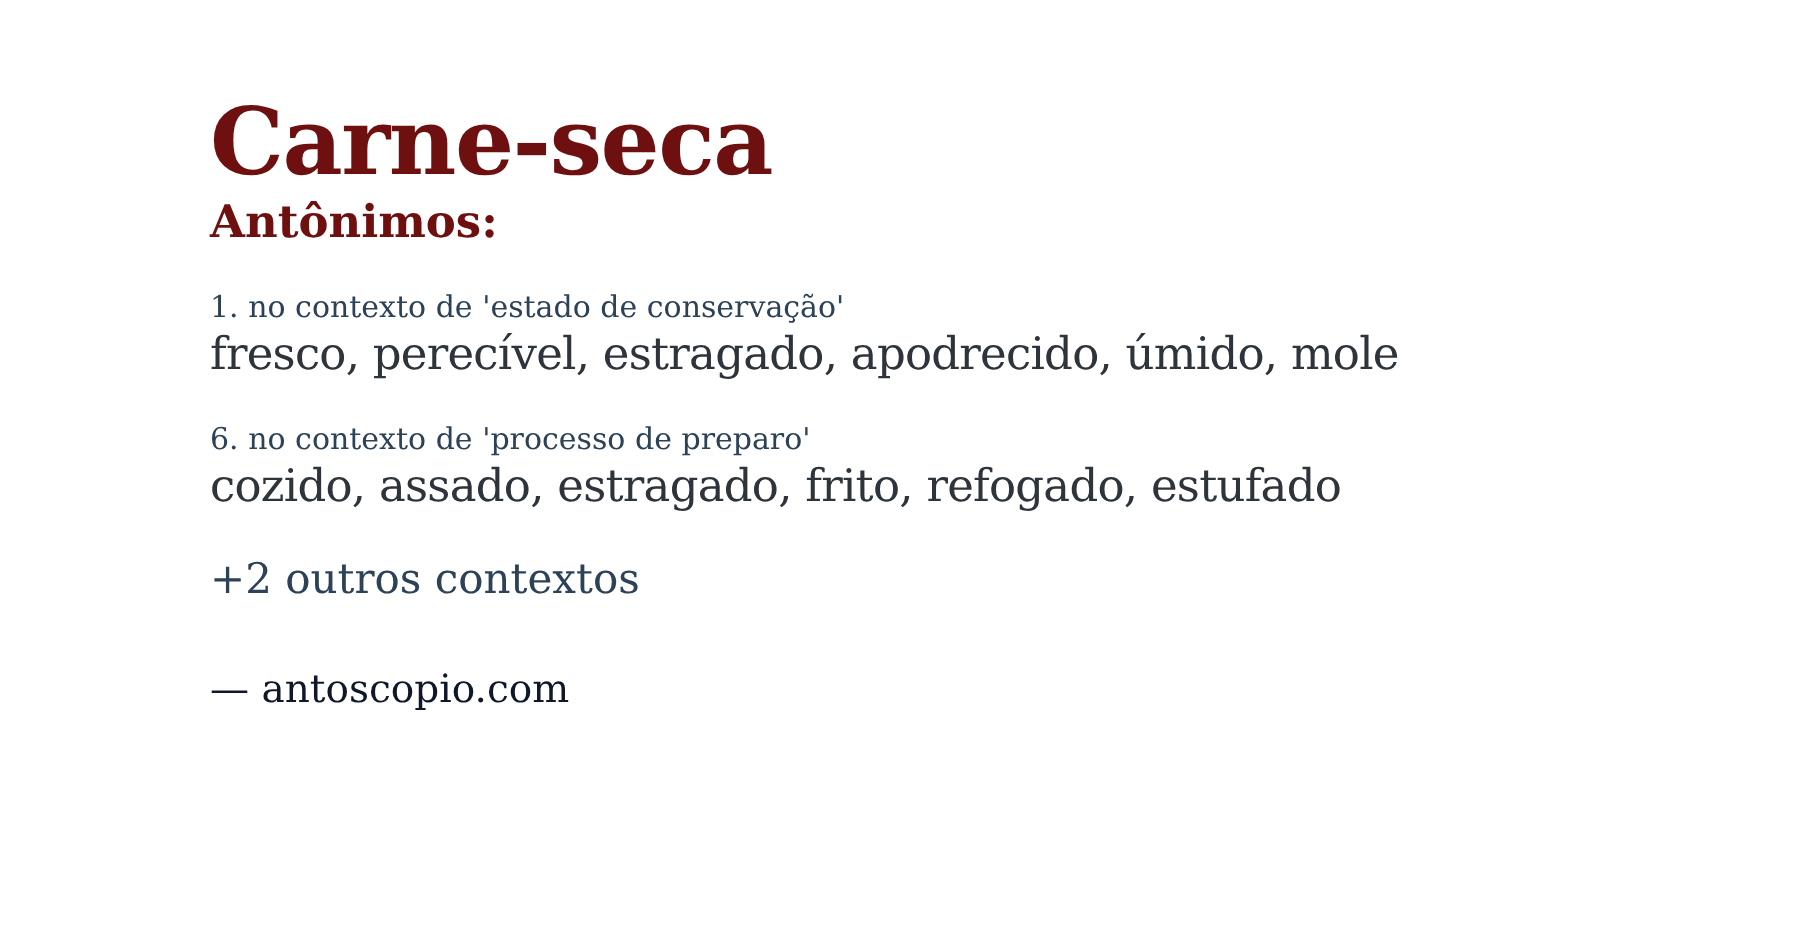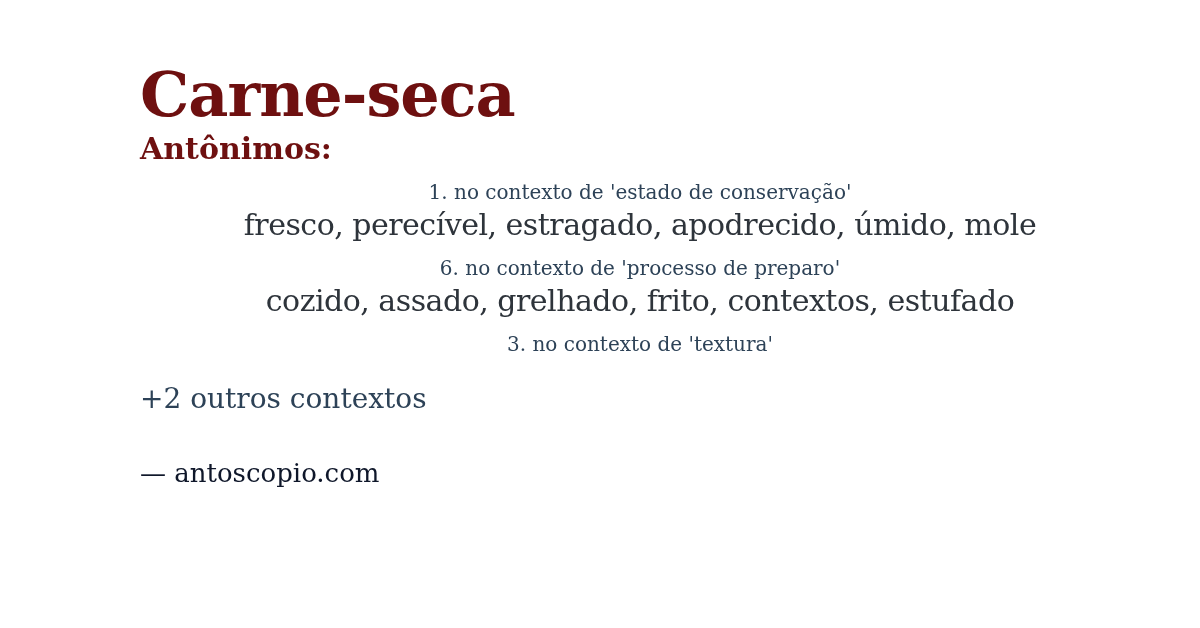--- a/index.html
+++ b/index.html
@@ -20,21 +20,21 @@
     color: #6e1010;
     letter-spacing: -1px;
   }
   .antonyms-heading {
     font-size: 30px;
     line-height: 1.2;
     margin-top: 5px;
     font-weight: 700;
     color: #6e1010;
   }
-  .section { margin-top: 13px; text-align: center; }
+  .section { margin-top: 25px; }
   .context-label {
     font-size: 20px;
     line-height: 1.2;
     color: #2d4257;
   }
   .words {
     font-size: 30px;
     line-height: 1.2;
     margin-top: 3px;
     color: #2e343b;
@@ -62,24 +62,23 @@
 
   <h2 class="antonyms-heading">Antônimos:</h2>
 
   <div class="section">
     <div class="context-label">1. no contexto de 'estado de conservação'</div>
     <div class="words">fresco, perecível, estragado, apodrecido, úmido, mole</div>
   </div>
 
   <div class="section">
     <div class="context-label">6. no contexto de 'processo de preparo'</div>
-    <div class="words">cozido, assado, grelhado, frito, contextos, estufado</div>
+    <div class="words">cozido, assado, estragado, frito, refogado, estufado</div>
   </div>
 
   <div class="section">
-    <div class="context-label">3. no contexto de 'textura'</div>
   </div>
 
   <div class="more-contexts">+2 outros contextos</div>
 
   <div class="attribution">— antoscopio.com</div>
 
 </div>
 
 </body></html>

